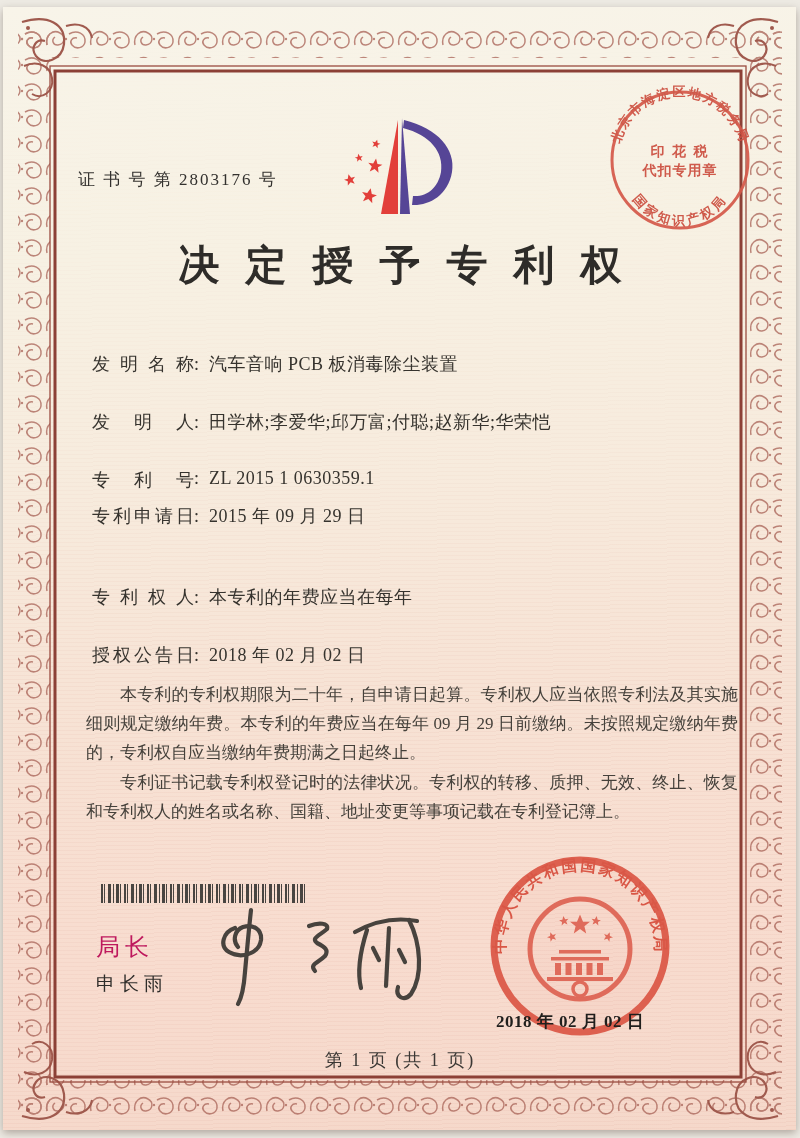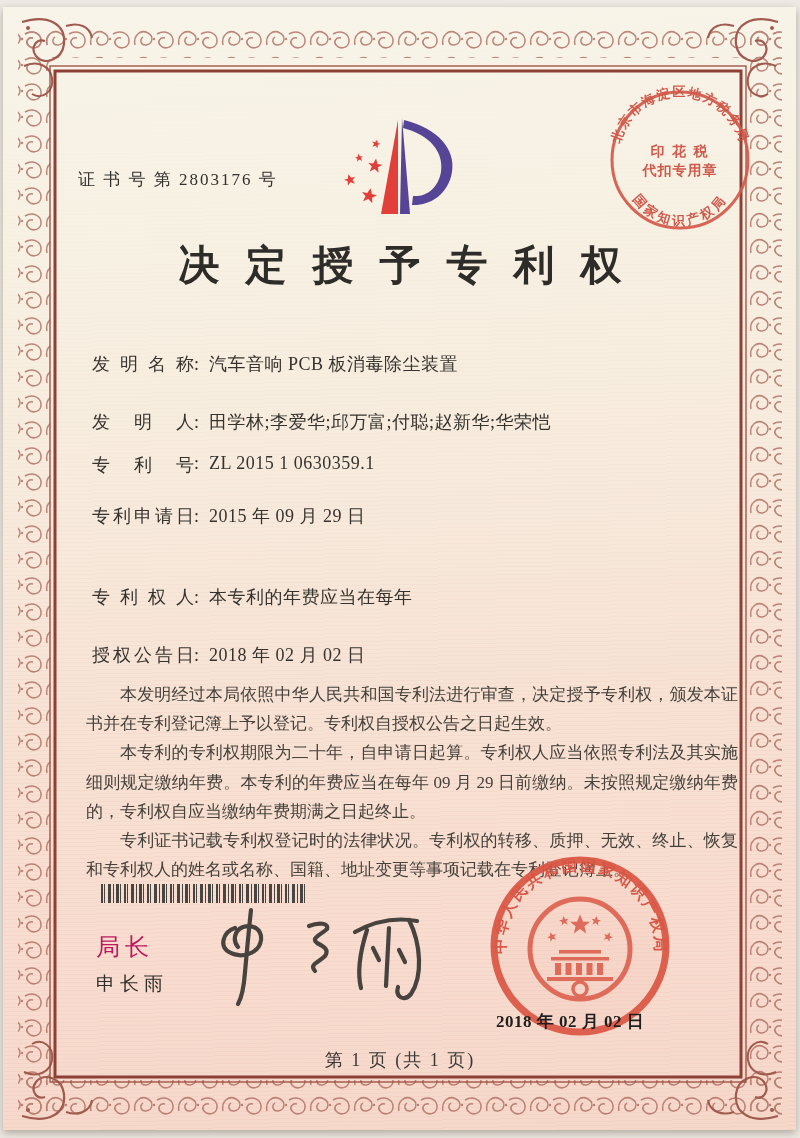--- a/index.html
+++ b/index.html
@@ -139,35 +139,34 @@
   </svg>
 
   <div class="title">决定授予专利权</div>
 
   <div class="field-row" style="top:352px">
     <span class="field-label">发明名称</span><span class="field-colon">:</span><span class="field-value">汽车音响 PCB 板消毒除尘装置</span>
   </div>
   <div class="field-row" style="top:410px">
     <span class="field-label">发明人</span><span class="field-colon">:</span><span class="field-value">田学林;李爱华;邱万富;付聪;赵新华;华荣恺</span>
   </div>
-  <div class="field-row" style="top:453px">
+  <div class="field-row" style="top:468px">
     <span class="field-label">专利号</span><span class="field-colon">:</span><span class="field-value">ZL 2015 1 0630359.1</span>
   </div>
   <div class="field-row" style="top:504px">
     <span class="field-label">专利申请日</span><span class="field-colon">:</span><span class="field-value">2015 年 09 月 29 日</span>
   </div>
   <div class="field-row" style="top:585px">
     <span class="field-label">专利权人</span><span class="field-colon">:</span><span class="field-value">本专利的年费应当在每年</span>
   </div>
   <div class="field-row" style="top:643px">
     <span class="field-label">授权公告日</span><span class="field-colon">:</span><span class="field-value">2018 年 02 月 02 日</span>
   </div>
 
   <div class="body-text">
-    <p>本发明经过本局依照中华人民共和国专利法进行审查，决定授予专利权，颁发本证书并在专利登记簿上予以登记。专利权自授权公告之日起生效。</p>
     <p>本专利的专利权期限为二十年，自申请日起算。专利权人应当依照专利法及其实施细则规定缴纳年费。本专利的年费应当在每年 09 月 29 日前缴纳。未按照规定缴纳年费的，专利权自应当缴纳年费期满之日起终止。</p>
     <p>专利证书记载专利权登记时的法律状况。专利权的转移、质押、无效、终止、恢复和专利权人的姓名或名称、国籍、地址变更等事项记载在专利登记簿上。</p>
   </div>
 
   <div class="barcode"></div>
 
   <div class="issuer-title">局长</div>
   <div class="issuer-name">申长雨</div>
 
   <svg class="signature" width="235" height="115" viewBox="0 0 235 115">

